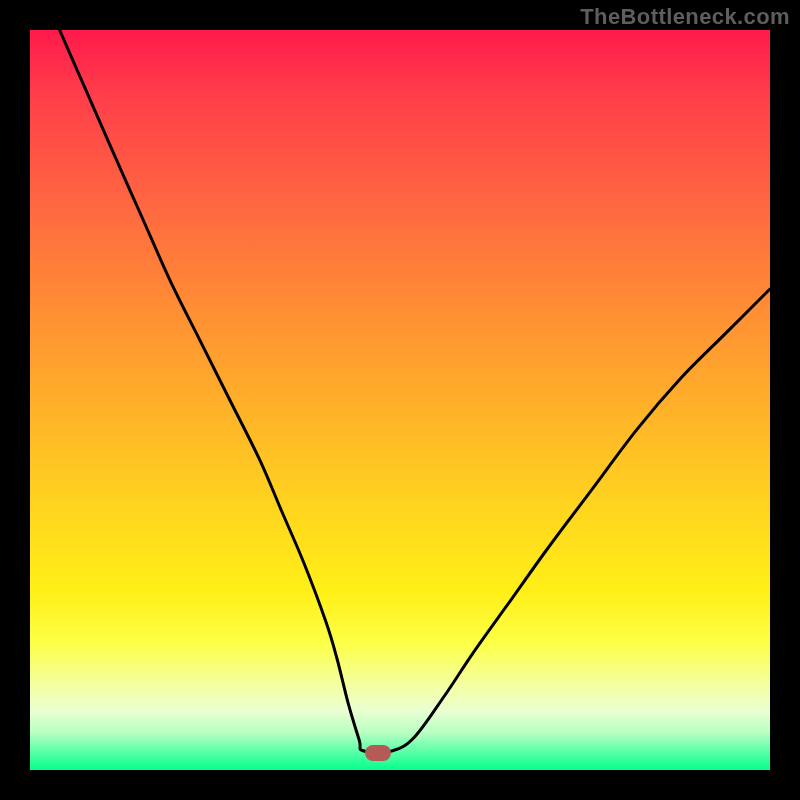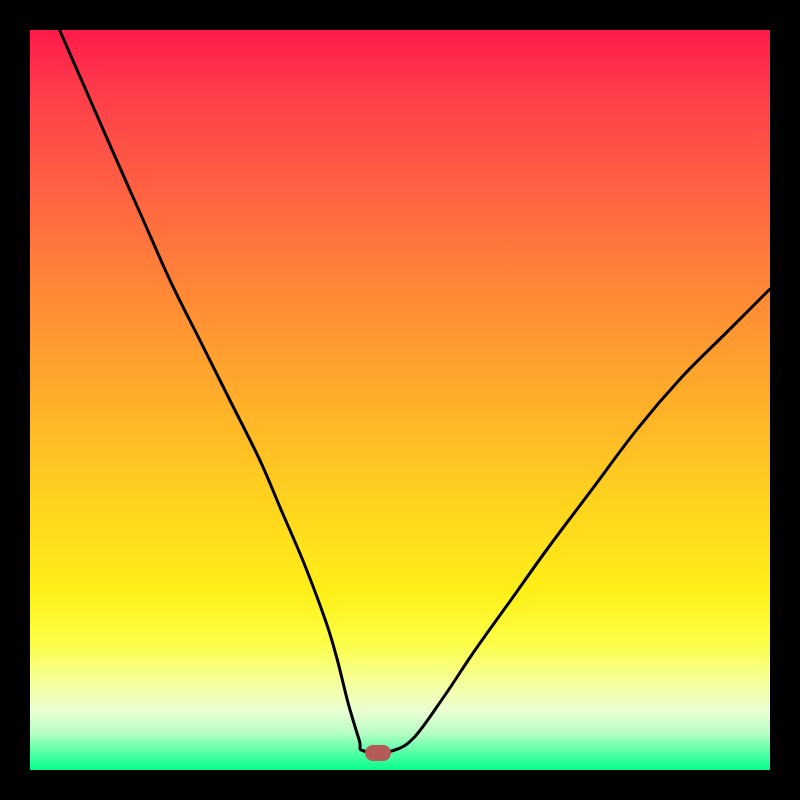--- a/index.html
+++ b/index.html
@@ -57,19 +57,20 @@
     position: absolute;
     left: 0; top: 0;
     width: 100%; height: 100%;
     z-index: 4;
   }
 </style>
 </head>
 <body>
 
 <div class="outer">
+  <div class="watermark">TheBottleneck.com</div>
   <div class="plot">
     <svg class="curve" viewBox="0 0 740 740" preserveAspectRatio="none">
       <path id="curve-path" d="M 29.6 0 C 33.91666666666667 9.866666666666655 46.86666666666667 39.4666666666666 55.5 59.19999999999993 C 64.13333333333334 78.93333333333327 72.15 97.4333333333333 81.4 118.39999999999998 C 90.65 139.36666666666665 101.13333333333334 162.8 111 185 C 120.86666666666666 207.2 130.73333333333332 230.6333333333333 140.6 251.59999999999997 C 150.46666666666667 272.5666666666666 160.33333333333334 291.06666666666666 170.20000000000002 310.8 C 180.0666666666667 330.53333333333336 189.93333333333334 350.26666666666665 199.8 370 C 209.66666666666669 389.73333333333335 220.76666666666668 410.7 229.4 429.2 C 238.03333333333333 447.7 244.20000000000002 463.73333333333335 251.60000000000002 481 C 259 498.26666666666665 266.40000000000003 514.3 273.8 532.8 C 281.2 551.3 290.45 575.9666666666667 296 592 C 301.55 608.0333333333333 303.4 615.4333333333334 307.09999999999997 629 C 310.79999999999995 642.5666666666666 314.5 659.8333333333333 318.2 673.4 C 321.9 686.9666666666667 326.83333333333337 702.5066666666667 329.3 710.4 C 331.76666666666665 718.2933333333333 327.45 719.0333333333333 333 720.76 C 338.55 722.4866666666667 353.96666666666664 723.1033333333334 362.59999999999997 720.76 C 371.2333333333333 718.4166666666666 376.1666666666667 715.8266666666667 384.8 706.7 C 393.43333333333334 697.5733333333334 404.53333333333336 680.1833333333334 414.40000000000003 666 C 424.2666666666667 651.8166666666666 432.9 637.6333333333333 444 621.6 C 455.1 605.5666666666667 468.6666666666667 587.0666666666666 481 569.8 C 493.3333333333333 552.5333333333333 504.43333333333334 536.5 518 518 C 531.5666666666666 499.5 547.6 478.53333333333336 562.4 458.8 C 577.1999999999999 439.06666666666666 592 418.09999999999997 606.8 399.59999999999997 C 621.5999999999999 381.09999999999997 636.4000000000001 363.83333333333326 651.2 347.79999999999995 C 666 331.76666666666665 680.8 318.20000000000005 695.5999999999999 303.40000000000003 C 710.3999999999999 288.6 732.6 266.4 740 259" fill="none" stroke="#000000" stroke-width="3" stroke-linecap="round" stroke-linejoin="round"></path>
     </svg>
     <div class="marker" id="marker" style="left: 347.8px; top: 722.98px; background: rgb(180, 90, 87);"></div>
   </div>
 </div>
 
 </body></html>

